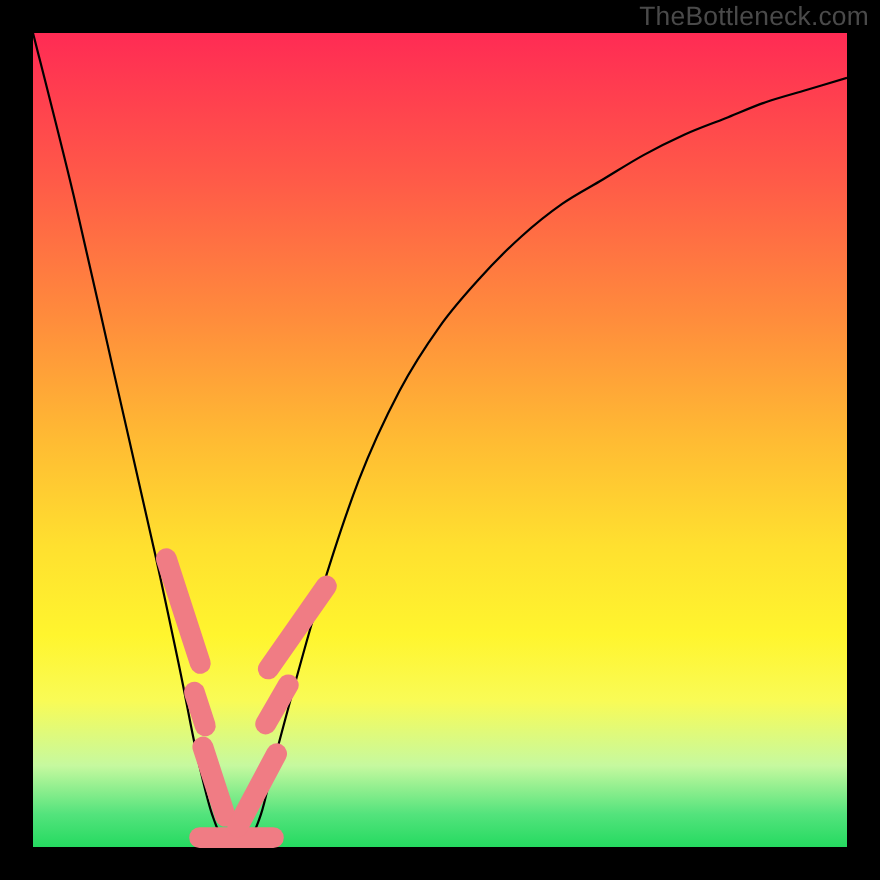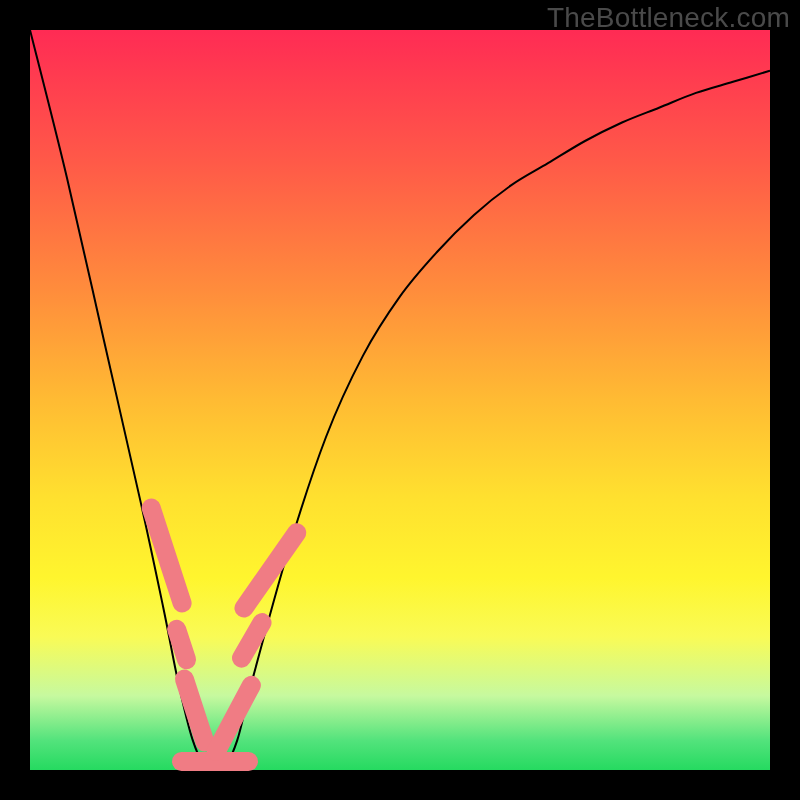--- a/index.html
+++ b/index.html
@@ -35,21 +35,21 @@
       #C6F99F 90%,
       #53E37C 96%,
       #25DA60 100%
     );
   }
   .watermark {
     position: absolute;
     top: 2px;
     right: 10px;
     color: #4a4a4a;
-    font-size: 28px;
+    font-size: 24px;
     font-weight: 500;
     letter-spacing: 0.2px;
   }
   svg.curve {
     position: absolute;
     left: 0;
     top: 0;
     width: 740px;
     height: 740px;
   }

